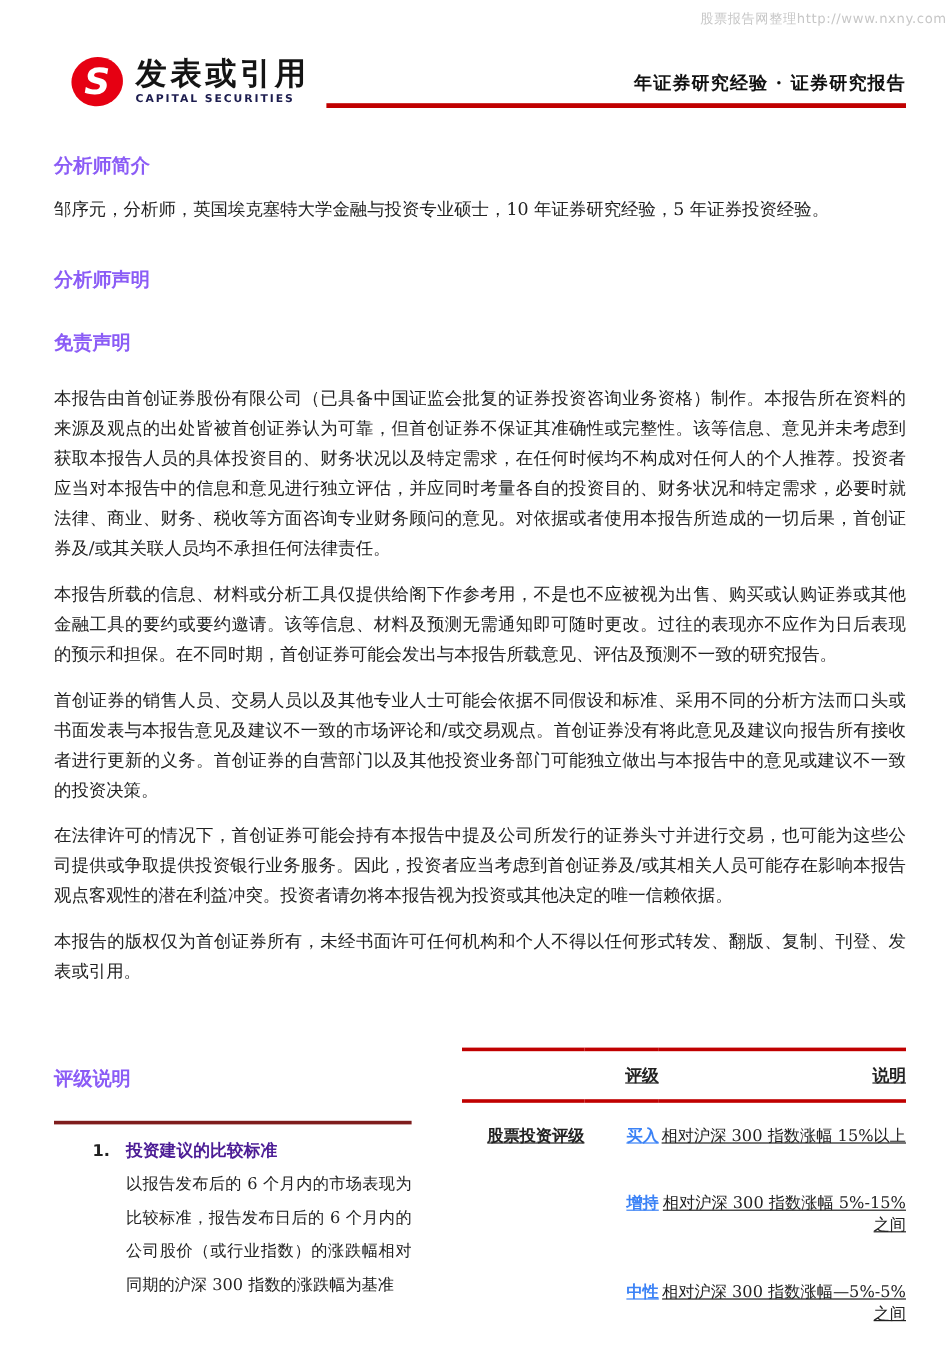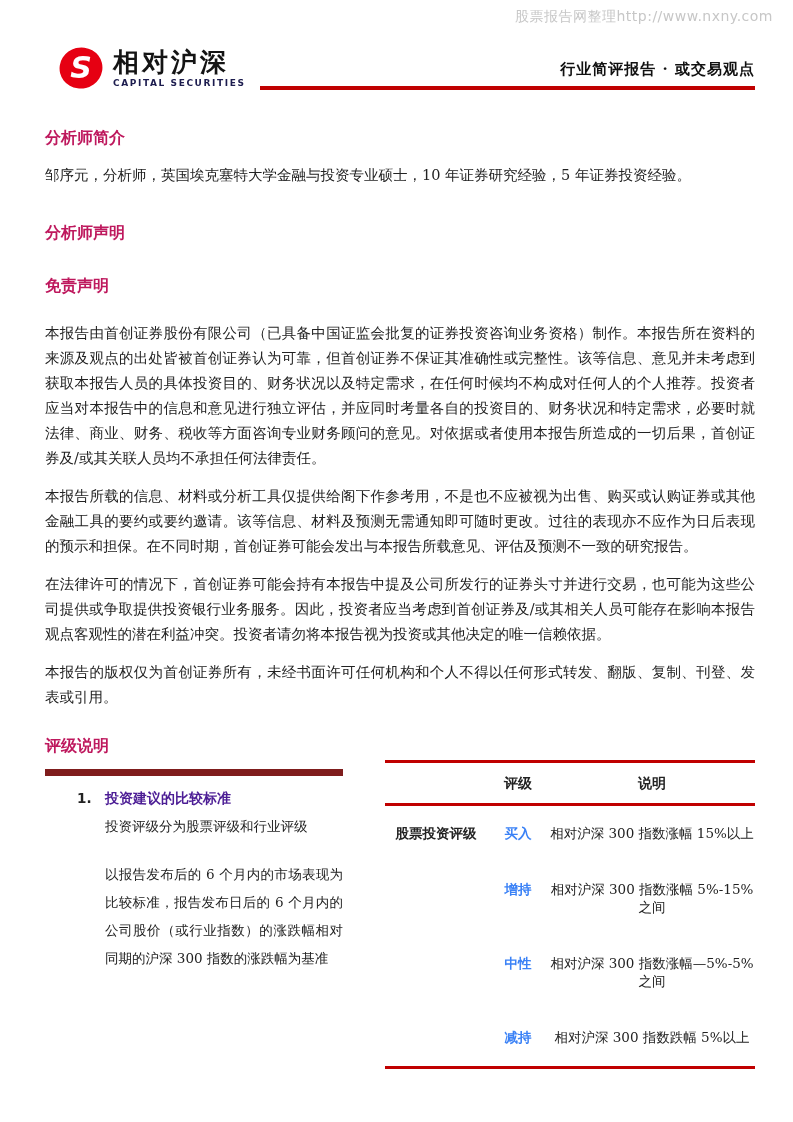--- a/index.html
+++ b/index.html
@@ -3,23 +3,23 @@
 <meta charset="utf-8">
 <style>
   * { box-sizing: border-box; }
   html,body { margin:0; padding:0; background:#ffffff; }
   .page {
     width: 793px; height: 1122px; background:#fff; position: relative;
     font-family: "DejaVu Serif", serif; color:#222; overflow: hidden;
   }
   
   .watermark {
-    position:absolute; top:8px; right:20px;
+    position:absolute; top:8px; right:4px;
     font-family:"DejaVu Sans", sans-serif;
-    font-size:14px; color:#c7c7c7; letter-spacing:0.5px;
+    font-size:11px; color:#c7c7c7; letter-spacing:0.5px;
   }
   
   .header {
     display:flex; align-items:flex-end;
     padding: 46px 38px 0 58px;
   }
   .logo { display:flex; align-items:center; gap:9px; flex:0 0 auto; padding-right:14px; }
   .logo-mark { width:46px; height:44px; }
   .logo-text { display:flex; flex-direction:column; }
   .logo-cn {
@@ -36,53 +36,53 @@
     padding-bottom:7px;
   }
   .report-type {
     font-family:"DejaVu Serif", serif; font-weight:bold;
     font-size:15px; color:#111; letter-spacing:1px;
   }
   
   .main { padding: 0 38px 0 45px; }
   .section-heading {
     font-family:"DejaVu Sans", sans-serif; font-weight:600;
-    font-size:16px; color:#be185d; margin:0;
+    font-size:16px; color:#8b5cf6; margin:0;
   }
   .h-intro   { margin-top:38px; margin-bottom:14px; }
   .h-stmt    { margin-top:35px; margin-bottom:14px; }
   .h-disc    { margin-top:32px; margin-bottom:24px; }
   .body-p {
     font-size:14.5px; line-height:25px; color:#222;
     text-align:justify; margin:0 0 13px 0;
   }
   
   .rating { display:flex; margin-top:26px; align-items:stretch; }
   .rating-left { width:298px; display:flex; flex-direction:column; flex:0 0 auto; }
   .rating-left .section-heading {
-    padding-bottom:12px; border-bottom:7px solid #7f1d1d;
+    padding-bottom:24px; border-bottom:3px solid #7f1d1d;margin-top:40px;
   }
   .rating-items { flex:1; padding:12px 0 0 32px; }
   .rating-item { display:flex; gap:10px; margin-bottom:10px; }
   .item-num {
     font-family:"DejaVu Sans", sans-serif; font-weight:600;
     font-size:13.5px; color:#222; width:18px; flex:0 0 auto; padding-top:2px;
   }
   .item-title {
     font-family:"DejaVu Sans", sans-serif; font-weight:600;
     font-size:14px; color:#4c1d95; margin:0 0 4px 0; line-height:20px;
   }
   .item-p {
     font-size:13.5px; line-height:28px; color:#222;
     text-align:justify; margin:0 0 20px 0;
   }
   .item-p:last-child { margin-bottom:0; }
   .rating-right { flex:1; margin-left:42px; display:flex; flex-direction:column; padding-top:24px; }
   .rating-table { width:100%; border-collapse:collapse; border-top:3px solid #c00000; border-bottom:3px solid #c00000; }
-  .rating-table th, .rating-table td { padding:19px 0; vertical-align:top; text-align:center; }
+  .rating-table th, .rating-table td { padding:19px 0; vertical-align:top; text-align:right;text-decoration:underline; }
   .rating-table thead th {
     font-family:"DejaVu Sans", sans-serif; font-weight:600; font-size:14px; color:#222;
     border-bottom:3px solid #c00000; padding-top:12px; padding-bottom:10px;
   }
   .col-group { width:102px; }
   .col-rating { width:62px; }
   td.group-cell {
     font-family:"DejaVu Sans", sans-serif; font-weight:600;
     font-size:13.5px; color:#222;
   }
@@ -96,53 +96,53 @@
 
   <div class="watermark">股票报告网整理http://www.nxny.com</div>
 
   <div class="header">
     <div class="logo">
       <svg class="logo-mark" viewBox="0 0 46 44" xmlns="http://www.w3.org/2000/svg">
         <ellipse cx="23" cy="22" rx="21.5" ry="20.5" fill="#e60012" transform="rotate(-14 23 22)"></ellipse>
         <text x="23" y="32" text-anchor="middle" font-size="30" font-weight="bold" font-style="italic" fill="#ffffff" font-family="'DejaVu Sans', sans-serif">S</text>
       </svg>
       <div class="logo-text">
-        <div class="logo-cn">相对沪深</div>
+        <div class="logo-cn">发表或引用</div>
         <div class="logo-en">CAPITAL SECURITIES</div>
       </div>
     </div>
     <div class="header-right">
-      <span class="report-type">行业简评报告 · 或交易观点</span>
+      <span class="report-type">年证券研究经验 · 证券研究报告</span>
     </div>
   </div>
 
   <div class="main">
 
     <h2 class="section-heading h-intro">分析师简介</h2>
     <p class="body-p">邹序元，分析师，英国埃克塞特大学金融与投资专业硕士，10 年证券研究经验，5 年证券投资经验。</p>
 
     <h2 class="section-heading h-stmt">分析师声明</h2>
 
     <h2 class="section-heading h-disc">免责声明</h2>
     <p class="body-p">本报告由首创证券股份有限公司（已具备中国证监会批复的证券投资咨询业务资格）制作。本报告所在资料的来源及观点的出处皆被首创证券认为可靠，但首创证券不保证其准确性或完整性。该等信息、意见并未考虑到获取本报告人员的具体投资目的、财务状况以及特定需求，在任何时候均不构成对任何人的个人推荐。投资者应当对本报告中的信息和意见进行独立评估，并应同时考量各自的投资目的、财务状况和特定需求，必要时就法律、商业、财务、税收等方面咨询专业财务顾问的意见。对依据或者使用本报告所造成的一切后果，首创证券及/或其关联人员均不承担任何法律责任。</p>
     <p class="body-p">本报告所载的信息、材料或分析工具仅提供给阁下作参考用，不是也不应被视为出售、购买或认购证券或其他金融工具的要约或要约邀请。该等信息、材料及预测无需通知即可随时更改。过往的表现亦不应作为日后表现的预示和担保。在不同时期，首创证券可能会发出与本报告所载意见、评估及预测不一致的研究报告。</p>
+    <p class="body-p">首创证券的销售人员、交易人员以及其他专业人士可能会依据不同假设和标准、采用不同的分析方法而口头或书面发表与本报告意见及建议不一致的市场评论和/或交易观点。首创证券没有将此意见及建议向报告所有接收者进行更新的义务。首创证券的自营部门以及其他投资业务部门可能独立做出与本报告中的意见或建议不一致的投资决策。</p>
     <p class="body-p">在法律许可的情况下，首创证券可能会持有本报告中提及公司所发行的证券头寸并进行交易，也可能为这些公司提供或争取提供投资银行业务服务。因此，投资者应当考虑到首创证券及/或其相关人员可能存在影响本报告观点客观性的潜在利益冲突。投资者请勿将本报告视为投资或其他决定的唯一信赖依据。</p>
     <p class="body-p">本报告的版权仅为首创证券所有，未经书面许可任何机构和个人不得以任何形式转发、翻版、复制、刊登、发表或引用。</p>
 
     <div class="rating">
 
       <div class="rating-left">
         <h2 class="section-heading">评级说明</h2>
         <div class="rating-items">
 
           <div class="rating-item">
             <div class="item-num">1.</div>
             <div class="item-body">
               <div class="item-title">投资建议的比较标准</div>
-              <p class="item-p">投资评级分为股票评级和行业评级</p>
               <p class="item-p">以报告发布后的 6 个月内的市场表现为比较标准，报告发布日后的 6 个月内的公司股价（或行业指数）的涨跌幅相对同期的沪深 300 指数的涨跌幅为基准</p>
             </div>
           </div>
 
         </div>
 
       </div>
 
       <div class="rating-right">
         <table class="rating-table">

